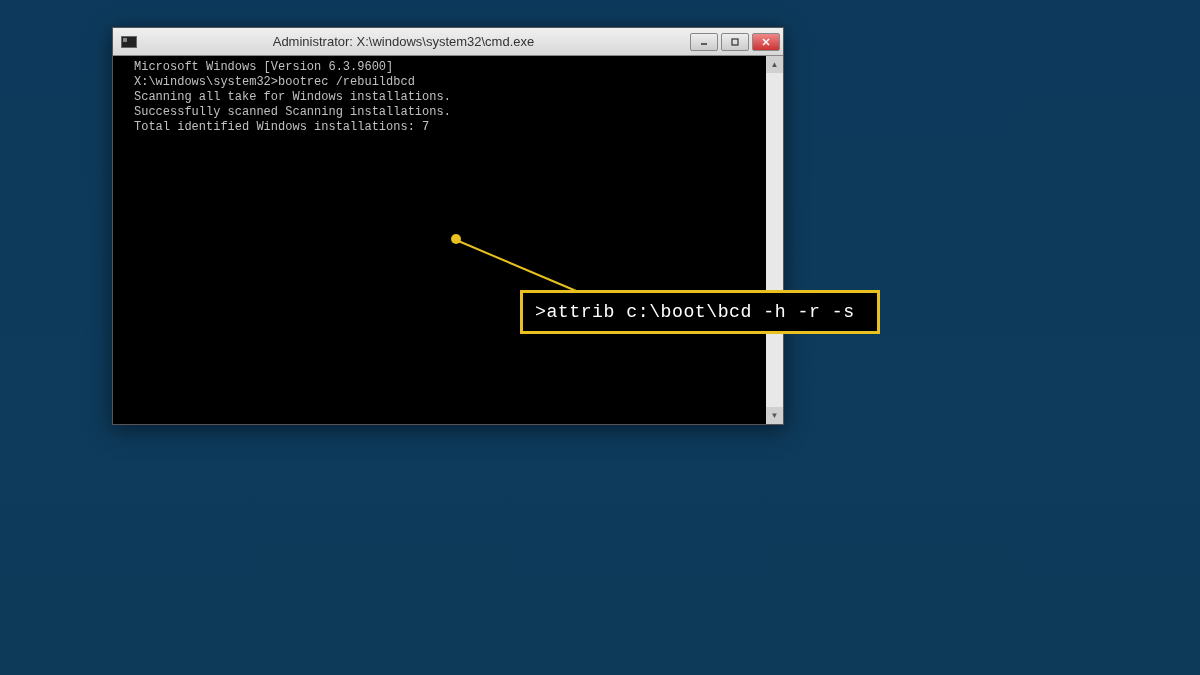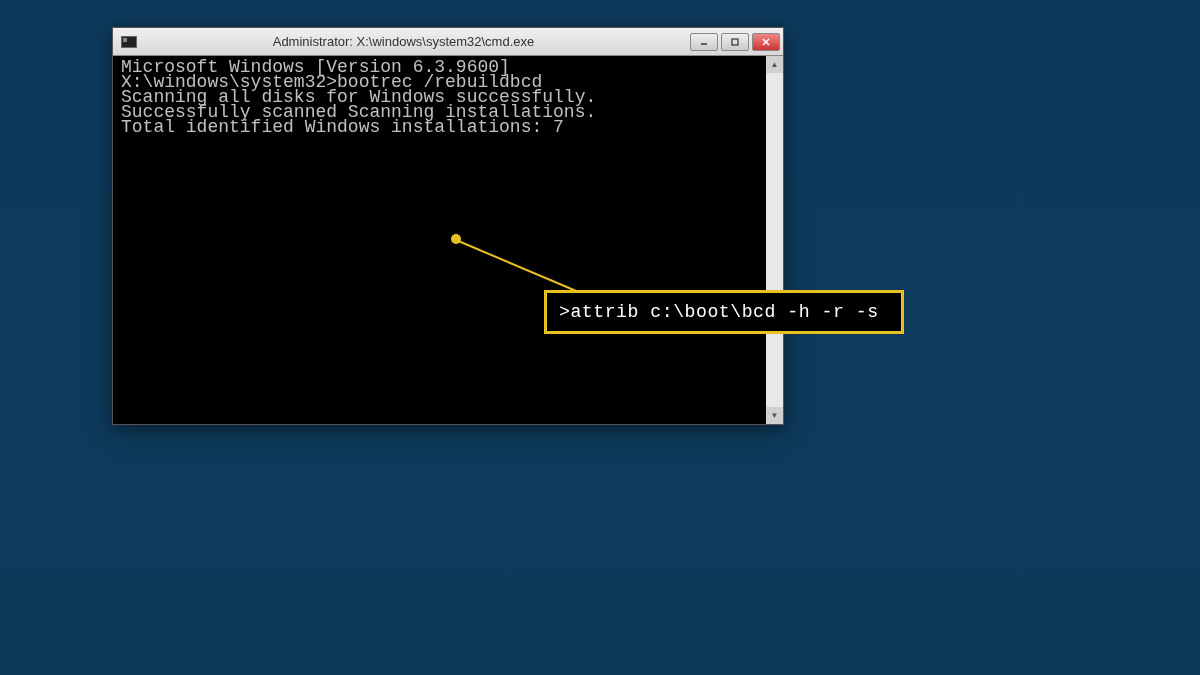--- a/index.html
+++ b/index.html
@@ -73,23 +73,23 @@
       color: #fff;
     }
     .win-btn svg { width: 10px; height: 10px; }
     .terminal-body {
       position: absolute;
       top: 28px;
       left: 0;
       right: 0;
       bottom: 0;
       background: #000;
-      padding: 4px 8px;
+      padding: 4px 21px;
       font-family: 'Consolas', 'Courier New', monospace;
-      font-size: 18px;
+      font-size: 12px;
       line-height: 15px;
       color: #c0c0c0;
       overflow: hidden;
     }
     .scrollbar-track {
       position: absolute;
       right: 0;
       top: 28px;
       bottom: 0;
       width: 17px;
@@ -117,21 +117,20 @@
       height: 44px;
       background: #000;
       border: 3px solid #e8c020;
       display: flex;
       align-items: center;
       padding-left: 12px;
       font-family: 'Consolas', 'Courier New', monospace;
       font-size: 18.2px;
       color: #fff;
       letter-spacing: 0.5px;
-      margin-left: 24px;
     }
     .callout-line {
       position: absolute;
       left: 456px;
       top: 239px;
       width: 130px;
       height: 2px;
       background: #e8c020;
       transform-origin: left center;
       transform: rotate(23deg);
@@ -169,21 +168,21 @@
             <line x1="2" y1="2" x2="8" y2="8" stroke="#fff" stroke-width="1.5"></line>
             <line x1="8" y1="2" x2="2" y2="8" stroke="#fff" stroke-width="1.5"></line>
           </svg>
       </div>
     </div>
   </div>
   <div class="terminal-body">
     <div class="terminal-line">Microsoft Windows [Version 6.3.9600]</div>
     <div class="terminal-line"></div>
     <div class="terminal-line">X:\windows\system32&gt;bootrec /rebuildbcd</div>
-    <div class="terminal-line">Scanning all disks for Windows successfully.</div>
+    <div class="terminal-line">Scanning all take for Windows installations.</div>
     <div class="terminal-line"></div>
     <div class="terminal-line"></div>
     <div class="terminal-line">Successfully scanned Scanning installations.</div>
     <div class="terminal-line">Total identified Windows installations: 7</div>
     <div class="terminal-line"></div>
   </div>
   <div class="scrollbar-track">
     <div class="scroll-arrow up">▲</div>
     <div class="scroll-arrow down">▼</div>
   </div>

